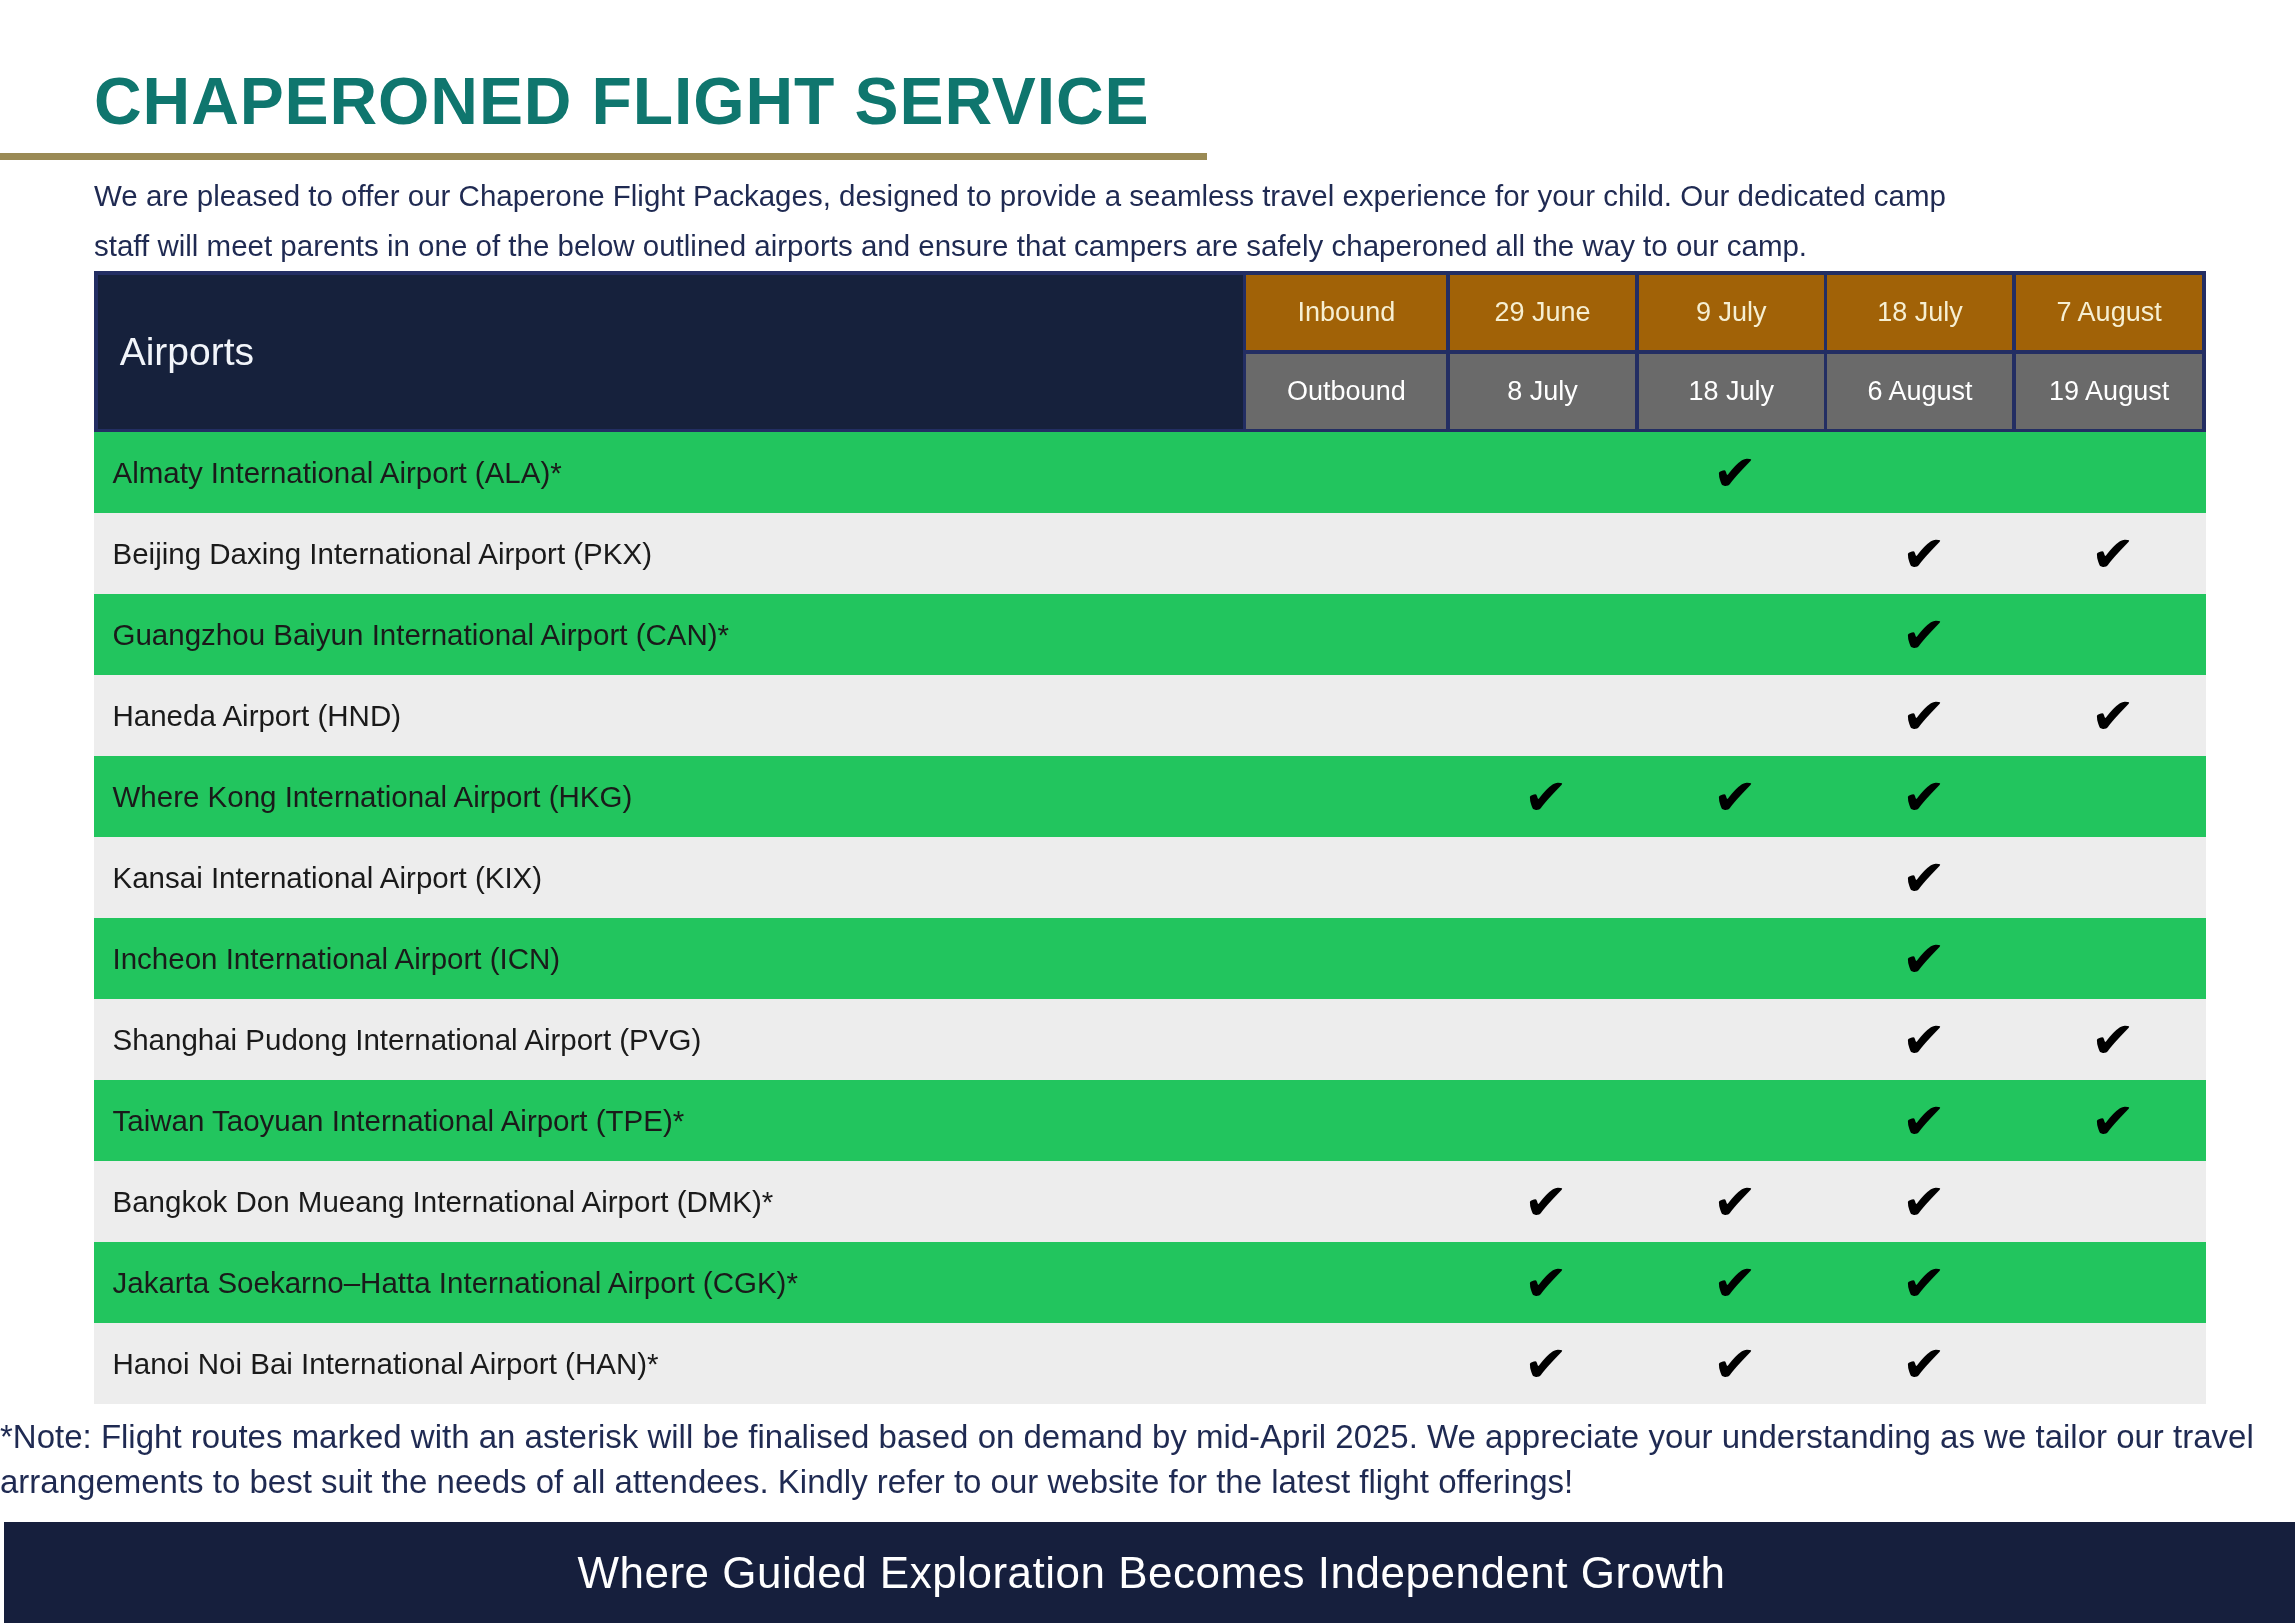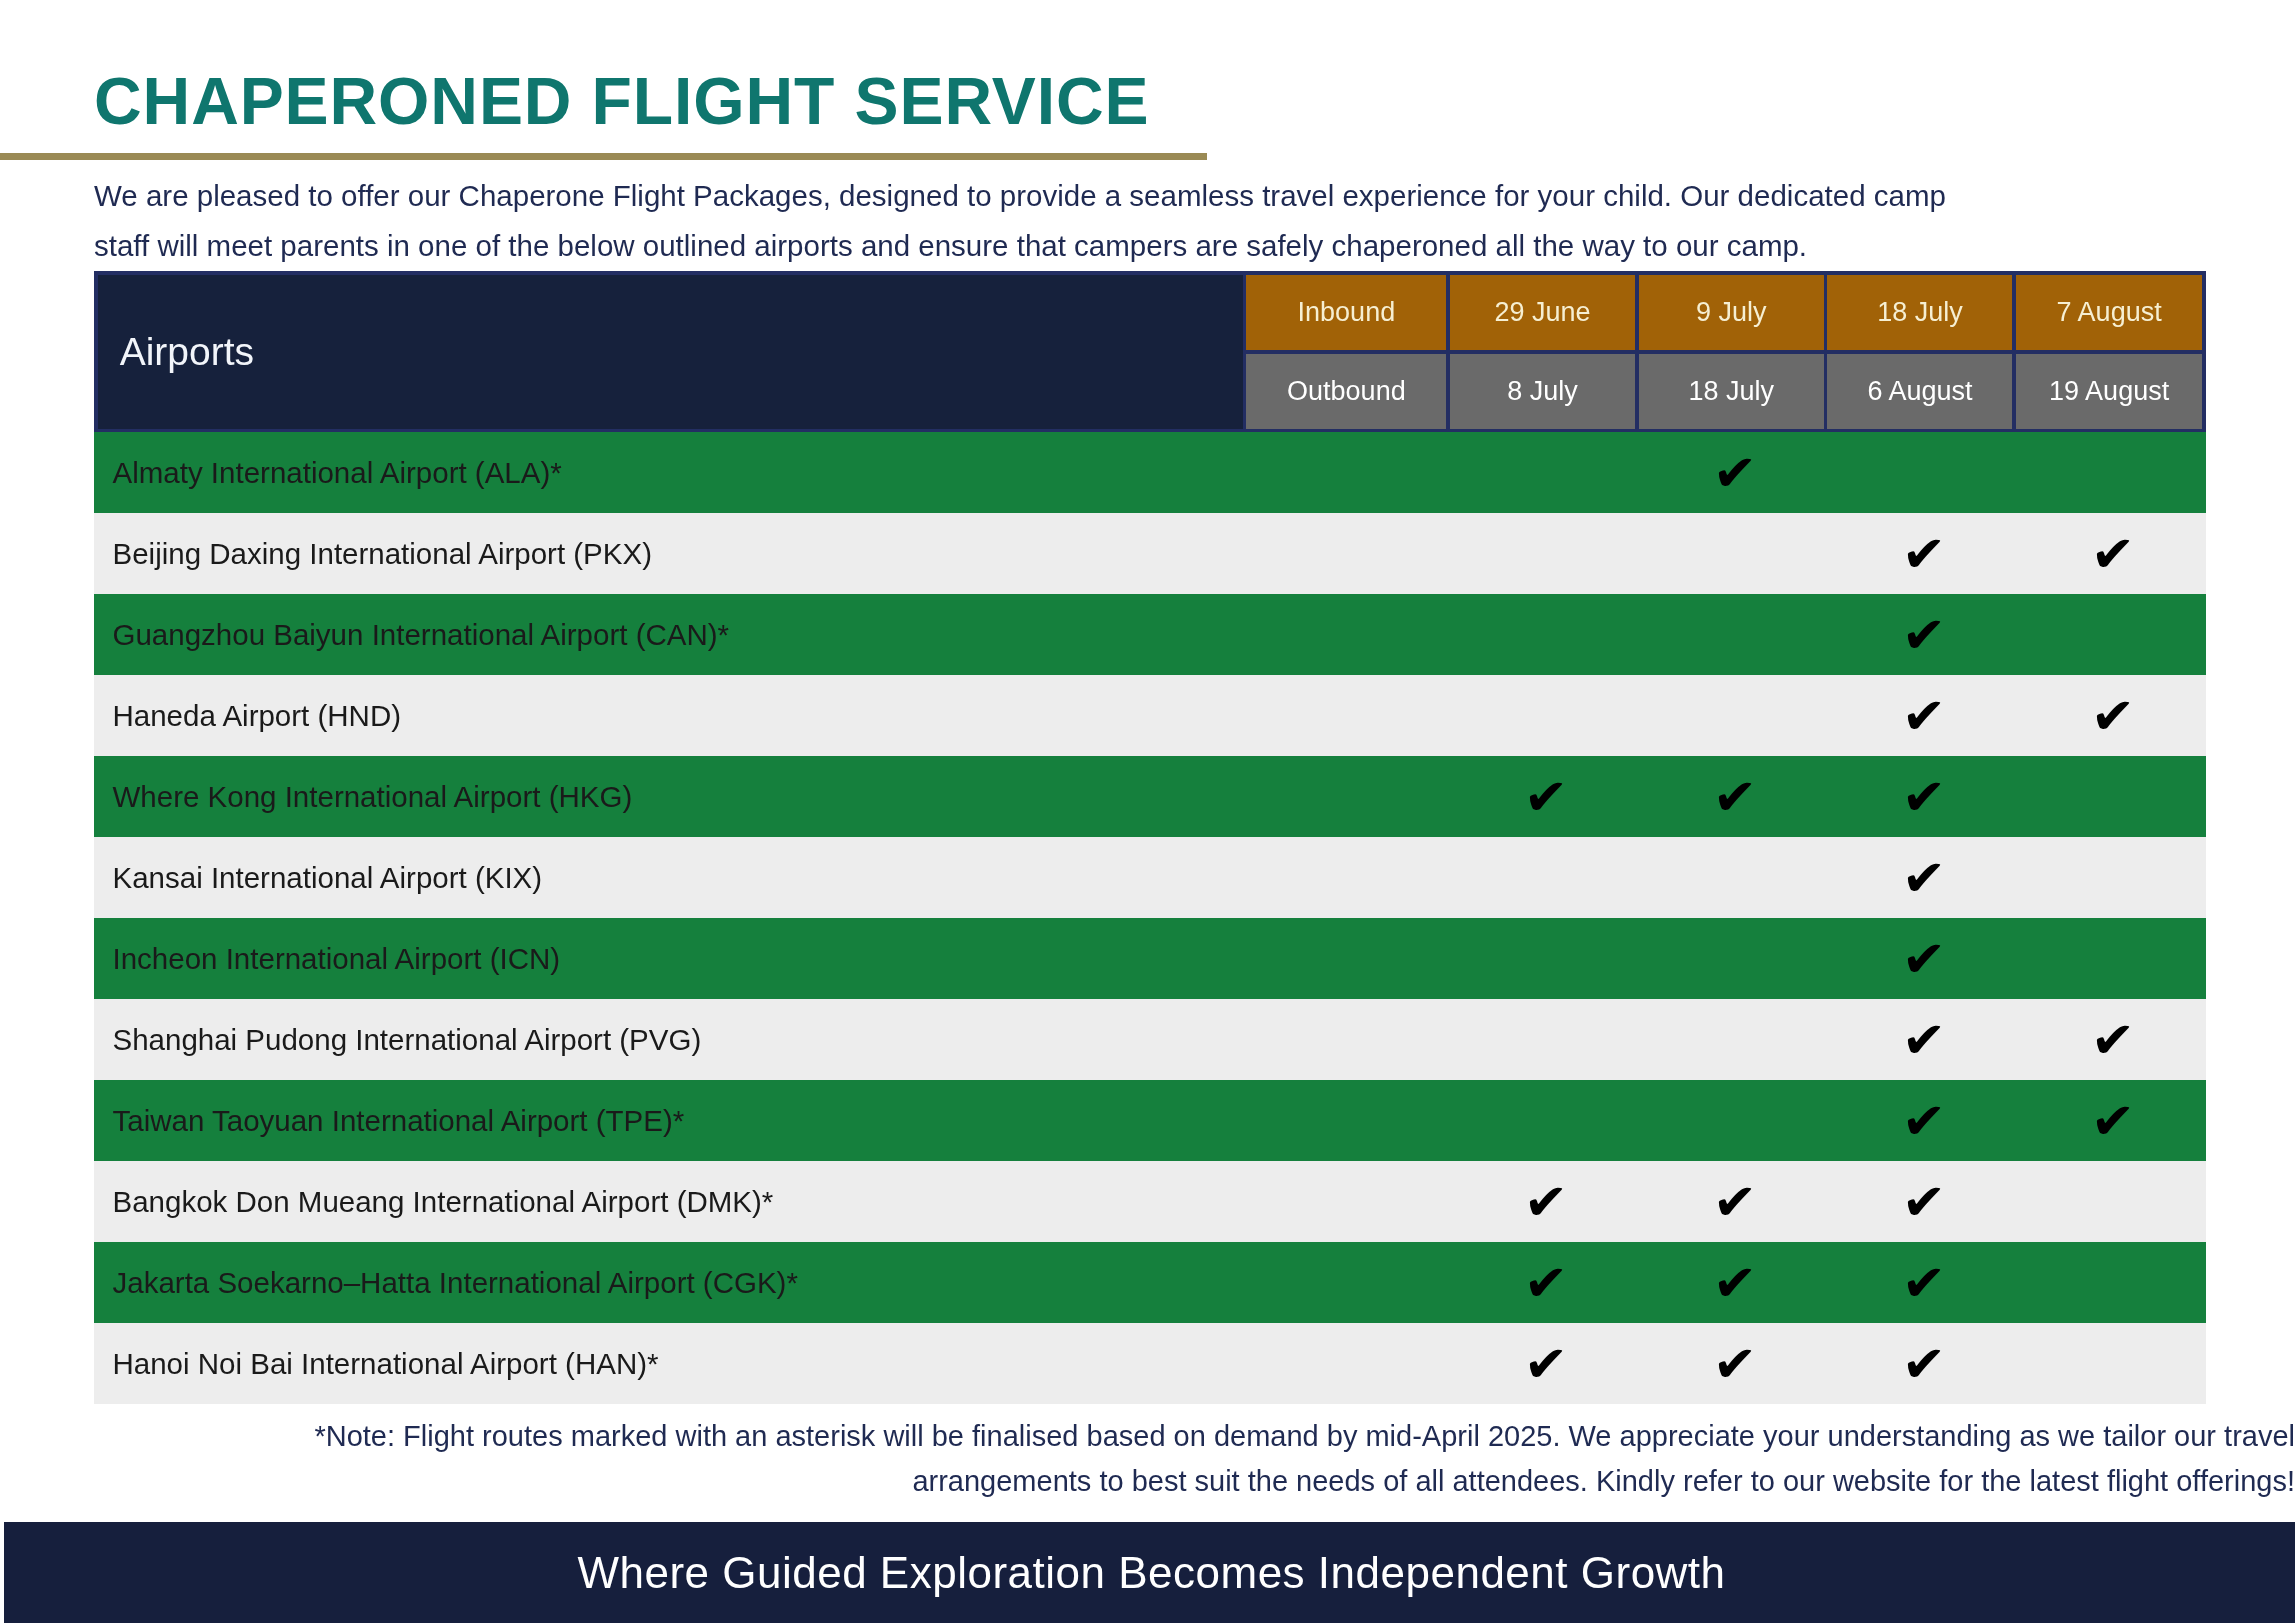--- a/index.html
+++ b/index.html
@@ -58,21 +58,21 @@
     display: flex; align-items: center; justify-content: center;
     font-size: 27px;
   }
   .hcell.gold { background: #a16207; color: #F6EFD2; }
   .hcell.gray { background: #6A6A6A; color: #FFFFFF; }
 
   .body-row {
     display: grid;
     grid-template-columns: 1153px 204px 189px 189px 189px 189px;
     height: 81px;
-    background: #15803d;
+    background: #22c55e;
   }
   .body-row.striped { background: #EDEDED; }
   .airport-cell {
     display: flex; align-items: center;
     padding-left: 18.5px;
     font-size: 29.5px;
     color: #1A1A1A;
     white-space: nowrap;
   }
   .check-cell { display: flex; align-items: center; justify-content: center; }
@@ -80,22 +80,22 @@
     font-family: "DejaVu Sans", sans-serif;
     font-size: 52px;
     line-height: 1;
     color: #000000;
     transform: rotate(3deg);
   }
 
   .note {
     margin-top: 9.2px;
     width: 2295px;
-    text-align: right;
-    font-size: 29px;
+    text-align: left;
+    font-size: 33px;
     line-height: 45px;
     color: #1F2A52;
   }
 
   .footer {
     position: absolute;
     left: 4px; bottom: 0;
     width: 2295px; height: 101px;
     background: #161F3D;
     display: flex; align-items: center; justify-content: center;

